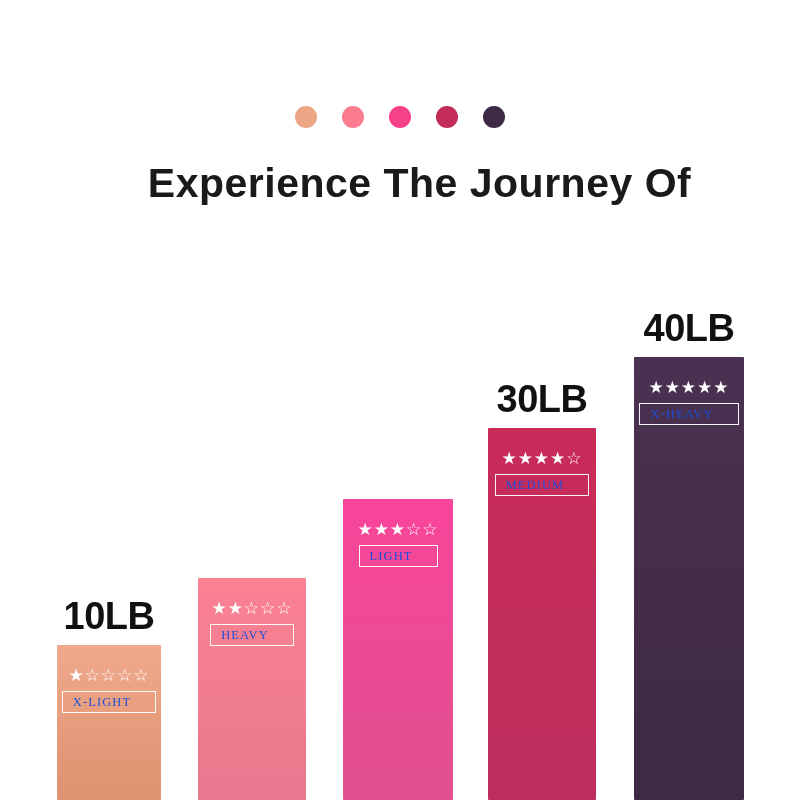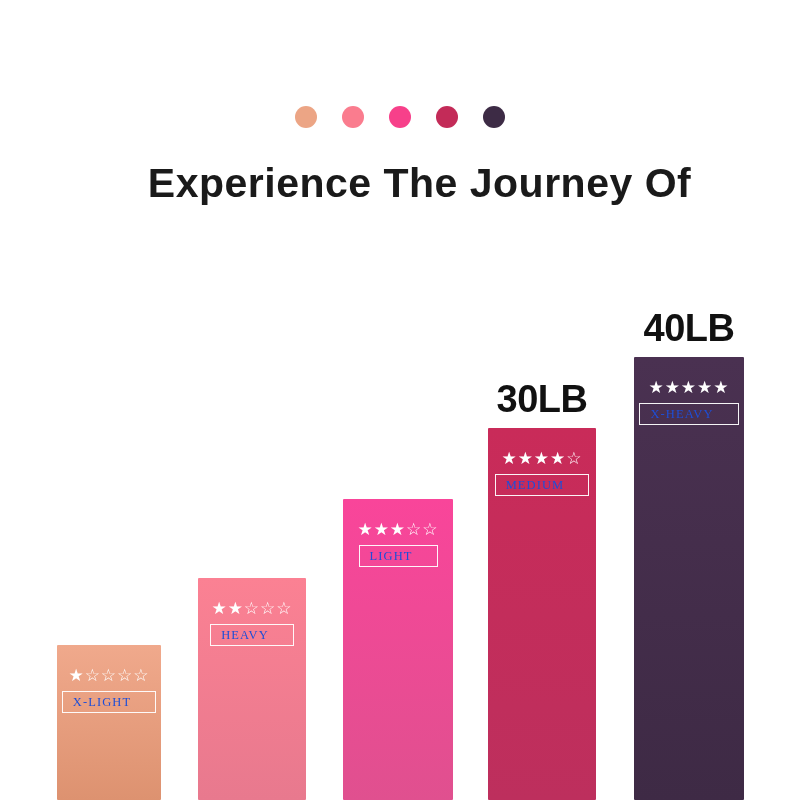--- a/index.html
+++ b/index.html
@@ -134,20 +134,21 @@
     <span class="line">Experience The Journey Of</span>
   </div>
 
   <div class="chart" id="chart">
       <div class="bar-group" style="left: 57px; width: 104px; height: 155px;">
         <div class="bar" style="height: 100%; background: linear-gradient(rgb(240, 169, 140) 0%, rgb(221, 146, 112) 100%);"></div>
         <div class="badge-wrap" style="top: 22px;">
           <div class="stars">★☆☆☆☆</div>
           <div class="level-badge">X-LIGHT</div>
         </div>
+        <div class="weight-label" style="top: -50px;">10LB</div>
       </div>
       <div class="bar-group" style="left: 198px; width: 108px; height: 222px;">
         <div class="bar" style="height: 100%; background: linear-gradient(rgb(251, 129, 147) 0%, rgb(232, 121, 142) 100%);"></div>
         <div class="badge-wrap" style="top: 22px;">
           <div class="stars">★★☆☆☆</div>
           <div class="level-badge">HEAVY</div>
         </div>
       </div>
       <div class="bar-group" style="left: 343px; width: 110px; height: 301px;">
         <div class="bar" style="height: 100%; background: linear-gradient(rgb(249, 69, 154) 0%, rgb(224, 80, 143) 100%);"></div>

